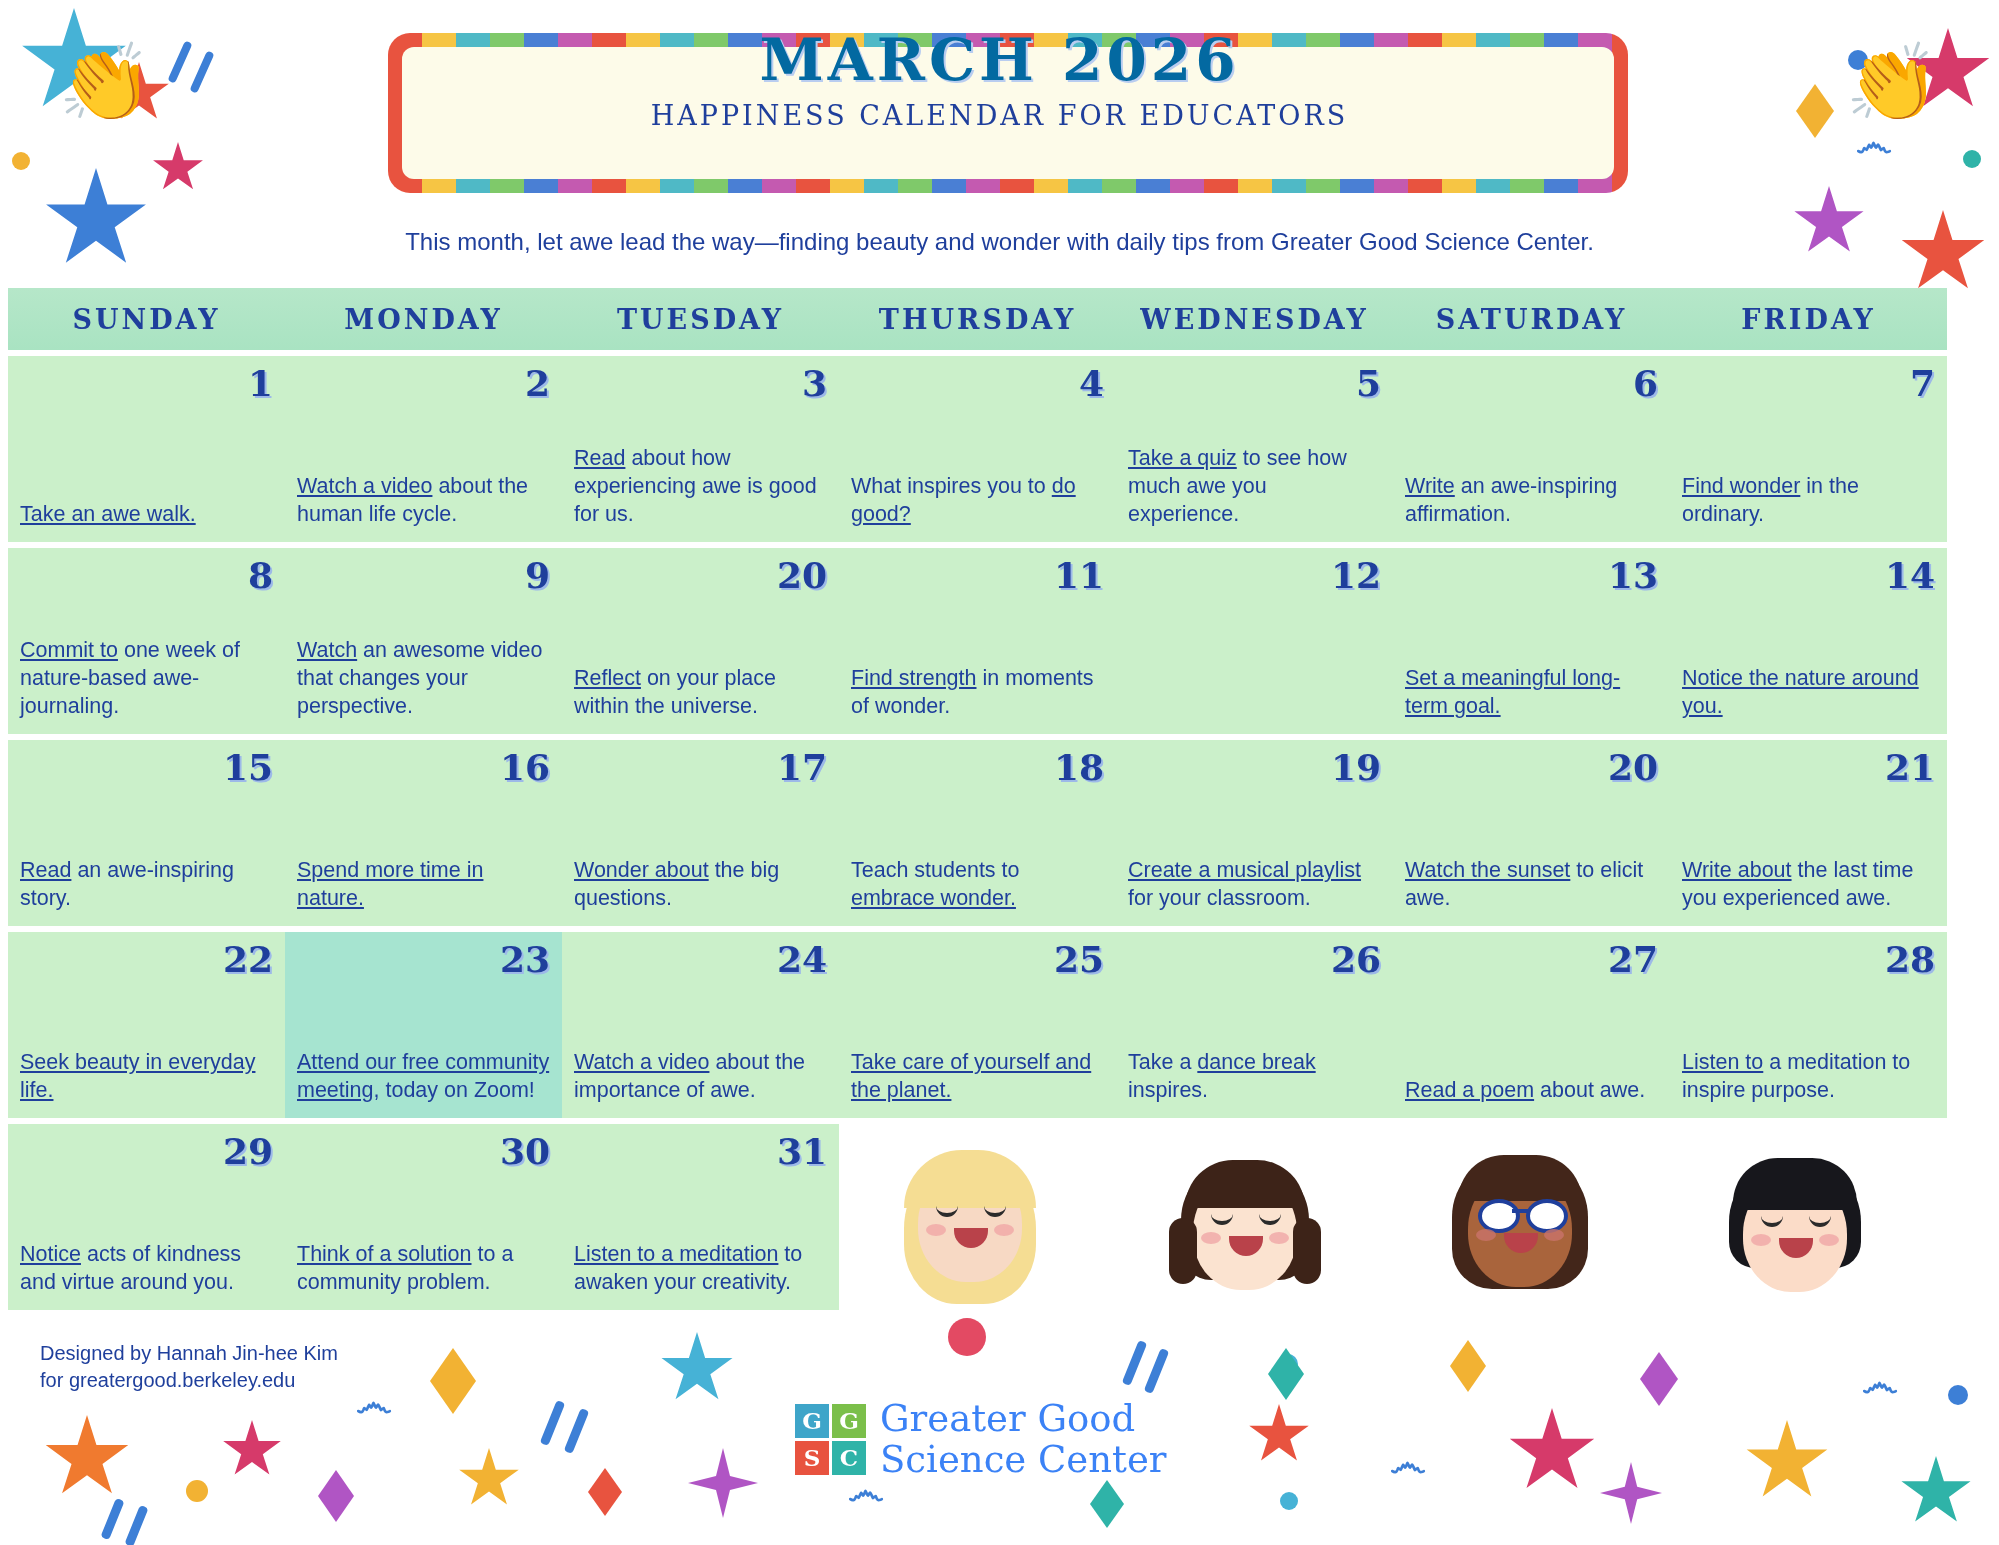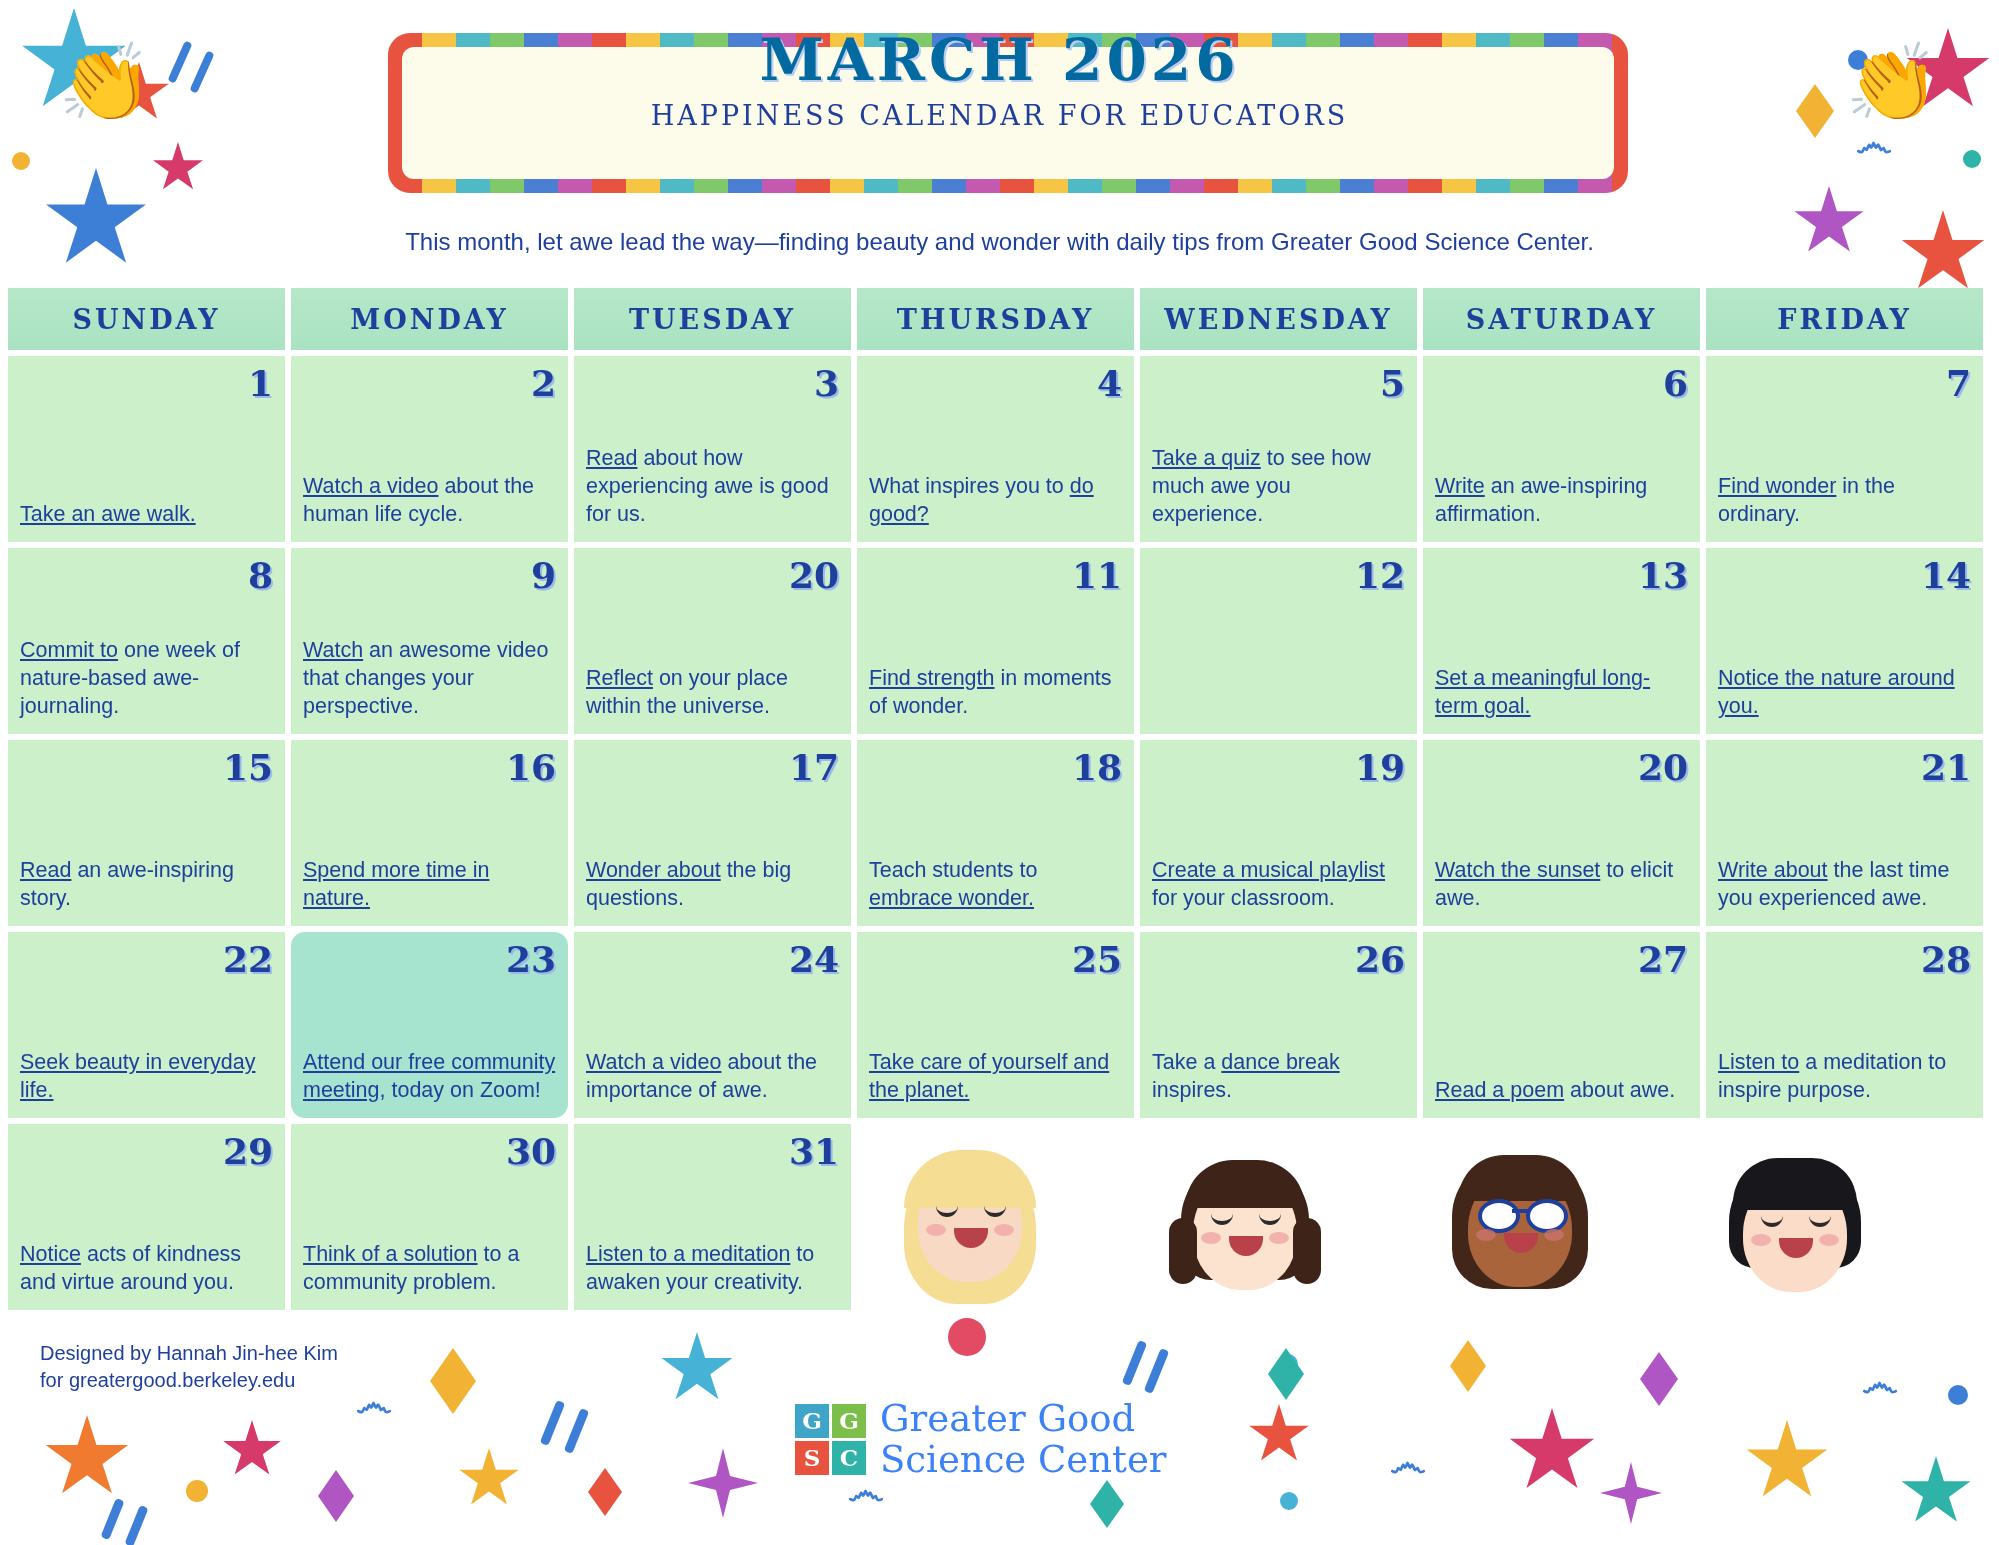--- a/index.html
+++ b/index.html
@@ -111,21 +111,21 @@
 
   
   #grid {
     position: absolute;
     left: 8px;
     top: 288px;
     width: 1983px;
   }
   .row {
     display: flex;
-    gap: 6px;
+    gap: 0;
     margin-bottom: 6px;
   }
   .hcell {
     width: 277px;
     height: 62px;
     background: linear-gradient(180deg, #b6e7c9 0%, #a9e3c2 100%);
     display: flex;
     align-items: center;
     justify-content: center;
     font-family: "DejaVu Serif", serif;
@@ -135,21 +135,21 @@
     color: #1f3f9c;
   }
   .cell {
     width: 277px;
     height: 186px;
     background: #cbf0ca;
     position: relative;
     box-sizing: border-box;
     padding: 10px 12px;
   }
-  .cell.highlight { background: #a6e4d0; border-radius: 14px; }
+  .cell.highlight { background: #a6e4d0; }
   .cell.empty { background: transparent; }
   .daynum {
     position: absolute;
     right: 12px;
     top: 6px;
     font-family: "DejaVu Serif", serif;
     font-weight: bold;
     font-size: 36px;
     color: #1f3f9c;
     text-shadow: 2px 2px 0 #9db9e8;

